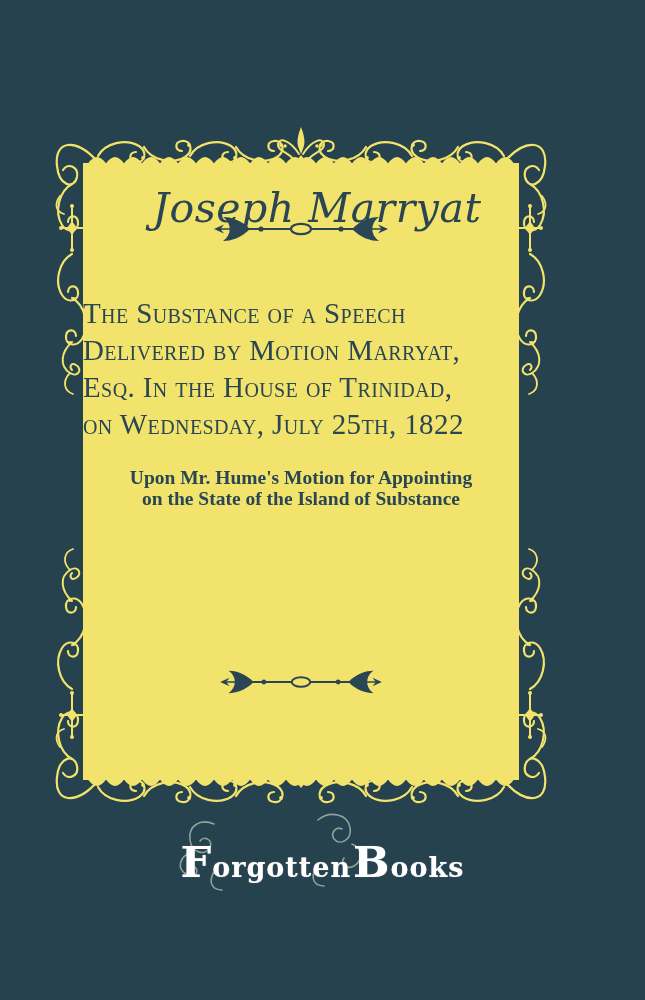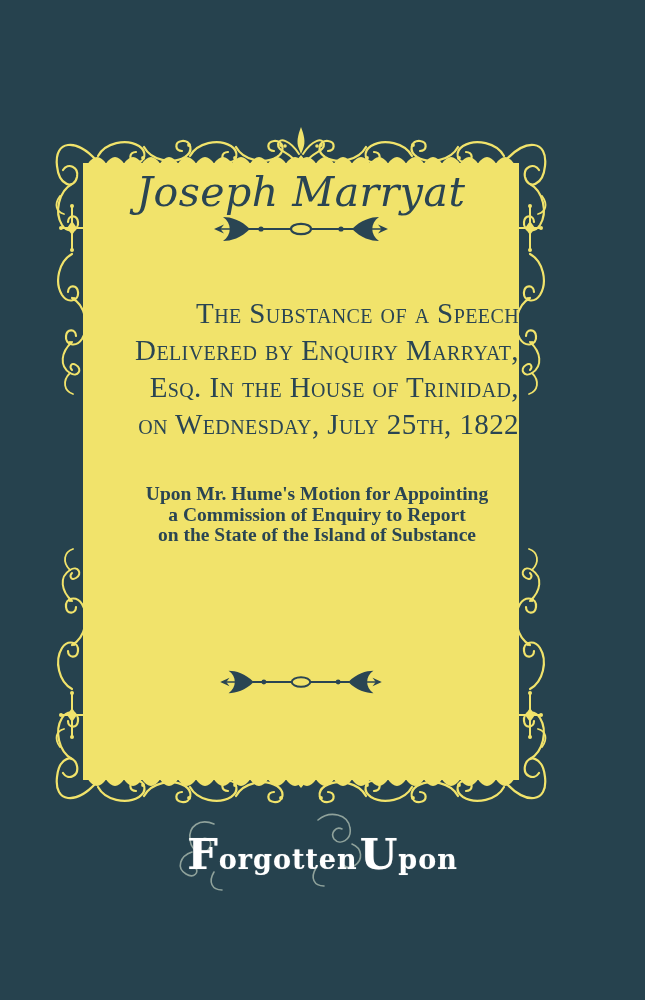--- a/index.html
+++ b/index.html
@@ -4,37 +4,37 @@
 <style>
   :root{
     --bg:#26424e; --paper:#f1e36b; --ink:#2a4553;
     --frame:#f1e36b; --logo:#ffffff; --flourish:#8fa29b;
   }
   html,body{margin:0;padding:0;background:var(--bg);}
   .stage{position:relative;width:645px;height:1000px;background:var(--bg);overflow:hidden;
          font-family:"Liberation Serif",serif;}
   .frame-svg{position:absolute;left:0;top:0;width:645px;height:1000px;color:var(--frame);pointer-events:none;}
   .cover{position:absolute;left:83px;top:163px;width:436px;height:617px;background:var(--paper);color:var(--ink);}
-  .author{position:absolute;top:6px;left:0;width:100%;margin:0;text-align:center;
+  .author{position:absolute;top:6px;left:0;width:100%;margin:16px;text-align:center;
           font-family:"DejaVu Serif",serif;font-style:italic;font-weight:normal;
           font-size:41px;line-height:1.15;letter-spacing:0.5px;color:var(--ink);}
   .divider{position:absolute;left:50%;transform:translateX(-50%);color:var(--ink);}
   .divider.d1{top:52px;width:176px;height:28px;}
   .divider.d2{top:506px;width:164px;height:26px;}
-  .title{position:absolute;top:132px;left:0;width:100%;margin:0;text-align:right;
+  .title{position:absolute;top:132px;left:0;width:100%;margin:0;text-align:left;
          font-variant:small-caps;font-weight:400;font-size:29px;line-height:37px;
          letter-spacing:0.4px;color:var(--ink);}
   .title span{display:block;}
-  .subtitle{position:absolute;top:305px;left:0;width:100%;margin:16px;text-align:center;
+  .subtitle{position:absolute;top:305px;left:0;width:100%;margin:0;text-align:center;
             font-weight:700;font-size:19.5px;line-height:20.5px;color:var(--ink);}
   .subtitle span{display:block;}
   .logo{position:absolute;left:0;top:812px;width:645px;height:90px;text-align:center;}
   .logo-flourish{position:absolute;left:0;top:0;width:645px;height:90px;color:var(--flourish);}
   .logo-words{position:relative;z-index:1;display:flex;justify-content:center;align-items:baseline;
-              gap:2px;margin-top:16px;}
+              gap:2px;margin-top:24px;}
   .logo-word{display:inline-block;color:var(--logo);font-family:"DejaVu Serif",serif;
              font-weight:700;font-size:27px;letter-spacing:1px;text-shadow:0 0 1px rgba(255,255,255,.4);}
   .logo-word::first-letter{font-size:1.6em;}
 </style>
 </head>
 <body>
 
 <div class="stage">
 
   <svg class="frame-svg" viewBox="0 0 645 1000" xmlns="http://www.w3.org/2000/svg" aria-hidden="true">
@@ -100,28 +100,27 @@
       <path d="M36,14 H140" stroke="currentColor" stroke-width="2"></path>
       <circle cx="48" cy="14" r="2.6" fill="currentColor"></circle>
       <circle cx="128" cy="14" r="2.6" fill="currentColor"></circle>
       <ellipse cx="88" cy="14" rx="10" ry="5.2" fill="var(--paper)" stroke="currentColor" stroke-width="2.2"></ellipse>
       <use href="#divEnd"></use>
       <use href="#divEnd" transform="translate(176,0) scale(-1,1)"></use>
     </svg>
 
     <h1 class="title">
       <span>The Substance of a Speech</span>
-      <span>Delivered by Enquiry Marryat,</span>
+      <span>Delivered by Motion Marryat,</span>
       <span>Esq. In the House of Trinidad,</span>
       <span>on Wednesday, July 25th, 1822</span>
     </h1>
 
     <p class="subtitle">
       <span>Upon Mr. Hume's Motion for Appointing</span>
-      <span>a Commission of Enquiry to Report</span>
       <span>on the State of the Island of Substance</span>
     </p>
 
     <svg class="divider d2" viewBox="0 0 176 28" xmlns="http://www.w3.org/2000/svg" aria-hidden="true">
       <path d="M36,14 H140" stroke="currentColor" stroke-width="2"></path>
       <circle cx="48" cy="14" r="2.6" fill="currentColor"></circle>
       <circle cx="128" cy="14" r="2.6" fill="currentColor"></circle>
       <ellipse cx="88" cy="14" rx="10" ry="5.2" fill="var(--paper)" stroke="currentColor" stroke-width="2.2"></ellipse>
       <use href="#divEnd"></use>
       <use href="#divEnd" transform="translate(176,0) scale(-1,1)"></use>
@@ -134,17 +133,17 @@
         <path d="M214,12 C200,6 188,14 190,28 C192,42 206,44 210,35 C213,28 204,23 200,29"></path>
         <path d="M192,40 C180,44 176,56 186,62 C194,67 200,60 195,55"></path>
         <path d="M214,60 C208,70 212,78 222,78"></path>
         <path d="M318,8 C330,-2 348,2 350,16 C352,28 340,34 334,27 C330,21 336,14 342,17"></path>
         <path d="M352,32 C362,36 364,48 354,54 C346,58 340,52 344,46"></path>
         <path d="M316,56 C310,66 314,74 324,74"></path>
       </g>
     </svg>
     <div class="logo-words">
       <span class="logo-word">Forgotten</span>
-      <span class="logo-word">Upon</span>
+      <span class="logo-word">Books</span>
     </div>
   </div>
 
 </div>
 
 </body></html>

